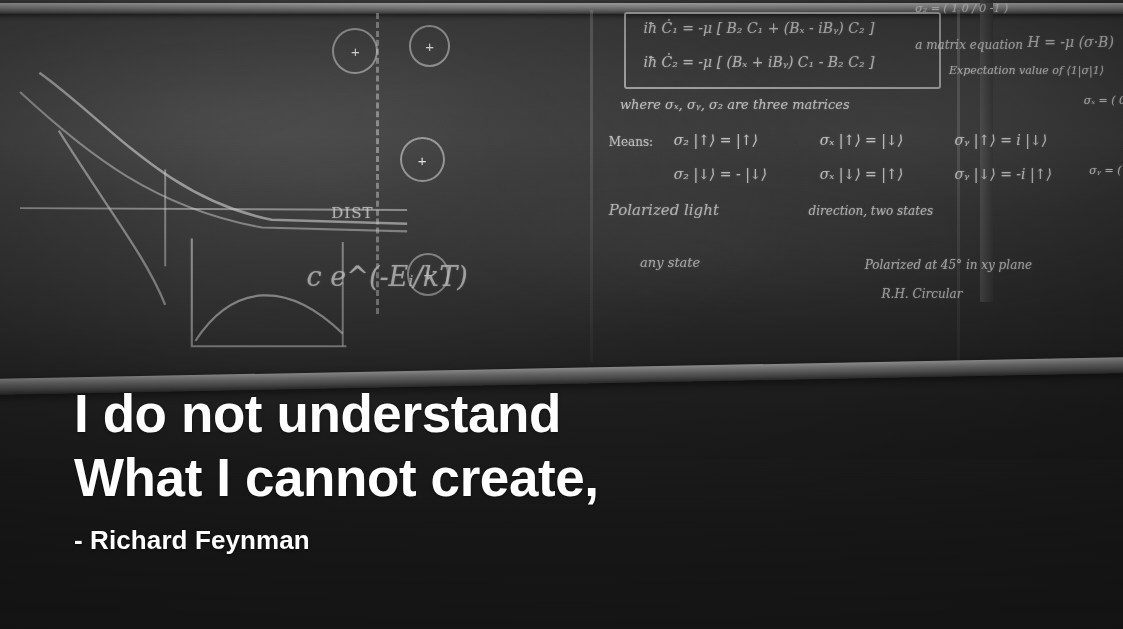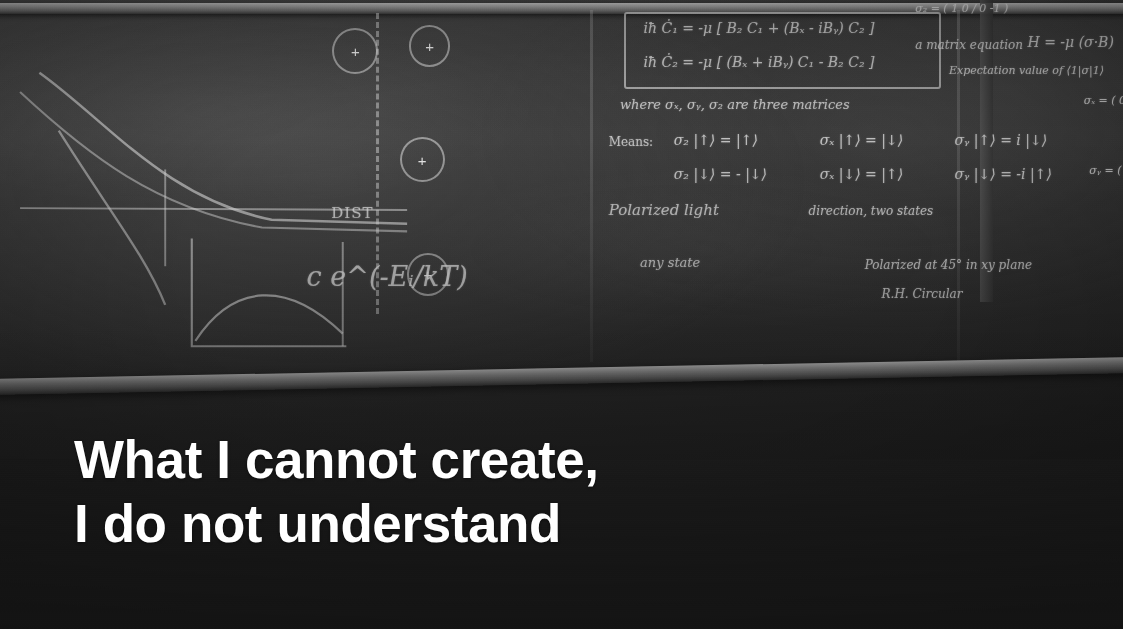--- a/index.html
+++ b/index.html
@@ -369,17 +369,18 @@
       <div class="c-plaid"></div>
       <div class="c-head"></div>
     </div>
 
     <div class="grain"></div>
     <div class="vignette"></div>
     <div class="scrim"></div>
   </div>
 
   <div class="quote">
+    <div class="quote-line">I do not understand</div>
     <div class="quote-line">What I cannot create,</div>
-    <div class="quote-line">I do not understand</div>
+    <div class="attribution">- Richard Feynman</div>
   </div>
 
 </div>
 
 </body></html>

